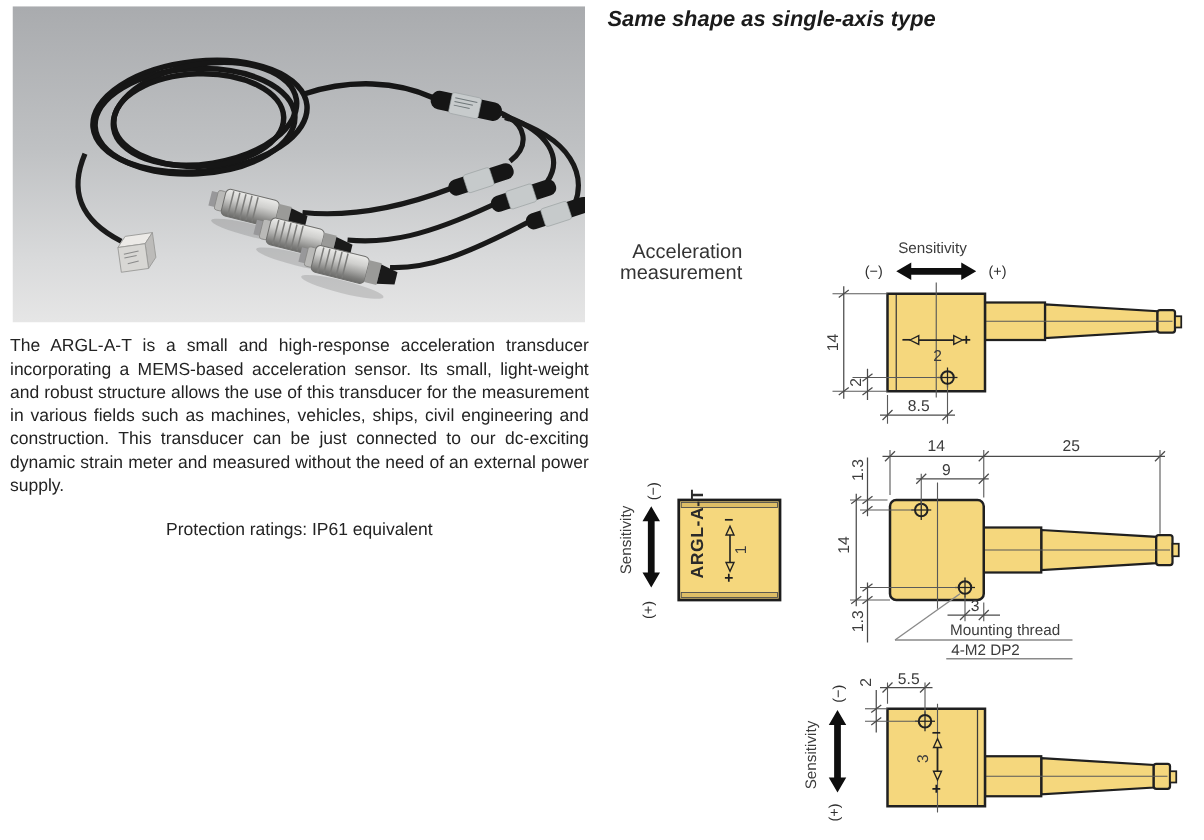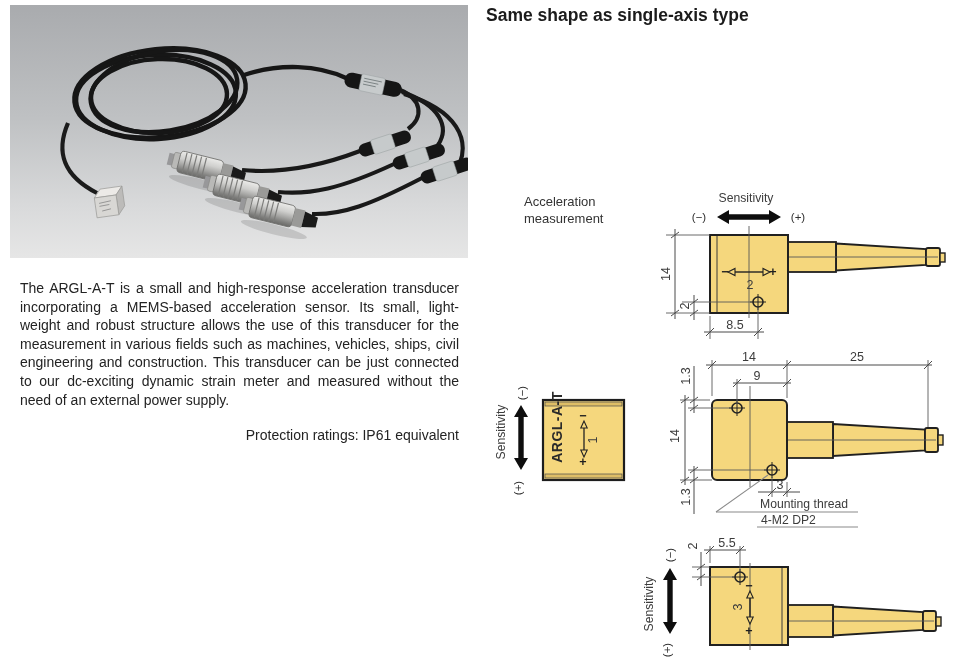--- a/index.html
+++ b/index.html
@@ -1,24 +1,24 @@
 <!DOCTYPE html>
 <html style="--color-body-yellow: #F5D77D; --color-body-yellow-dark: #DEBE66; --color-drawing-outline: #202020; --color-dimension-line: #4B4B4B; --color-arrow-black: #0E0E0E; --color-photo-bg-top: #A9ABAE; --color-photo-bg-bottom: #E6E6E6;"><head>
 <meta charset="utf-8">
 <style>
   html,body{margin:0;padding:0;background:#fff;}
   .page{position:relative;width:963px;height:672px;background:#fff;overflow:hidden;
         font-family:"Liberation Sans",sans-serif;color:#222;}
   .photo{position:absolute;left:10px;top:5px;width:458px;height:253px;}
   .desc{position:absolute;left:8px;top:267px;width:463px;}
-  .desc p{margin:12px;font-size:14px;line-height:18.6px;color:#232323;text-align:justify;}
-  .desc p.note{margin-top:17px;text-align:right;}
+  .desc p{margin:0;font-size:14px;line-height:18.6px;color:#232323;text-align:justify;}
+  .desc p.note{margin-top:17px;text-align:center;}
   .headline{position:absolute;left:486px;top:2px;width:470px;
-            font-size:17.5px;font-weight:bold;line-height:27px;color:#1b1b1b;}
-  .accel-label{position:absolute;left:524px;top:194px;font-size:13px;line-height:16.5px;color:#333;}
+            font-size:17.5px;font-weight:bold;line-height:27px;color:#1b1b1b;font-style:italic;}
+  .accel-label{position:absolute;left:496px;top:194px;font-size:16px;line-height:16.5px;color:#333;text-align:right;}
   svg text{font-family:"Liberation Sans",sans-serif;}
   .dim{stroke:var(--color-dimension-line,#4B4B4B);stroke-width:1;fill:none;}
   .ext{stroke:#5a5a5a;stroke-width:0.9;fill:none;}
   .cl{stroke:#585858;stroke-width:0.9;fill:none;}
   .out{stroke:var(--color-drawing-outline,#202020);fill:none;}
   .yellow{fill:var(--color-body-yellow,#F5D77D);}
   .ystrip{fill:var(--color-body-yellow-dark,#DEBE66);stroke:#4a4a4a;stroke-width:0.7;}
   .dimtxt{fill:#3c3c3c;font-size:12.5px;}
   .lbltxt{fill:#3c3c3c;font-size:12.2px;}
   .signtxt{fill:#2f2f2f;font-size:11.5px;}

